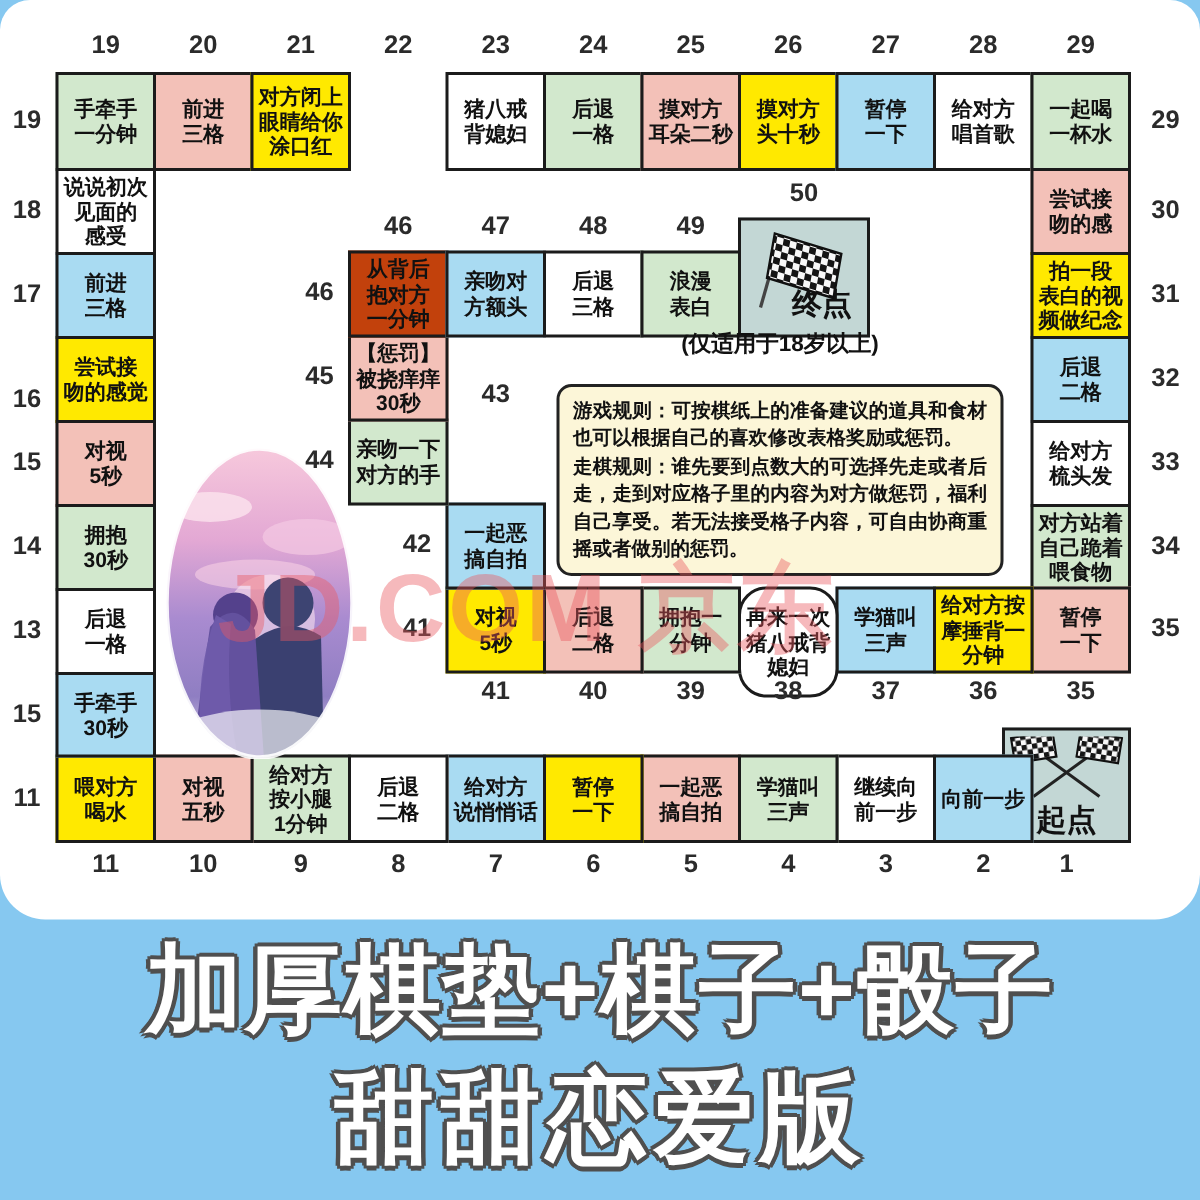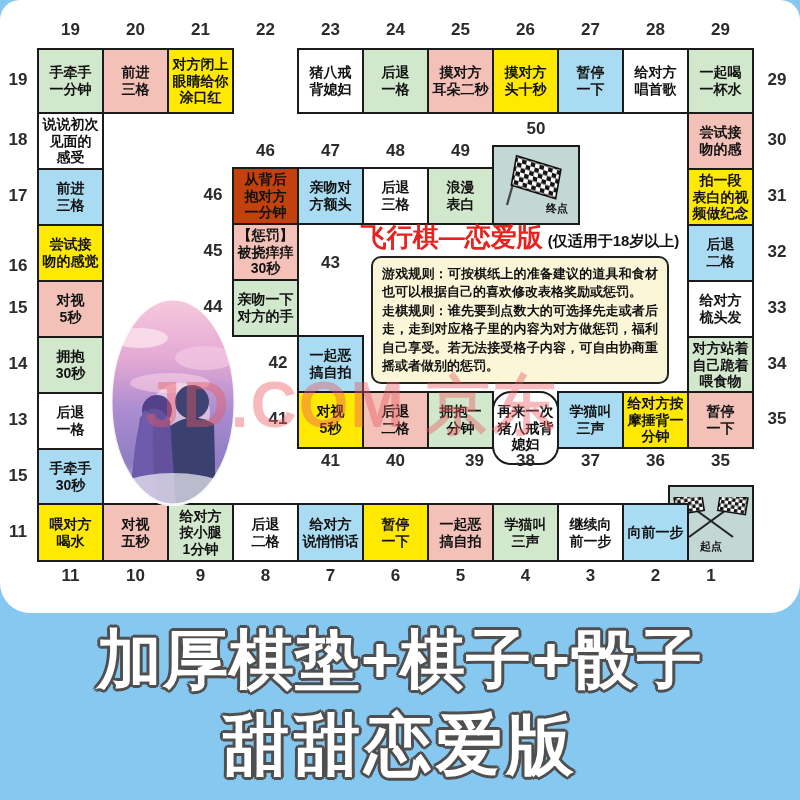--- a/index.html
+++ b/index.html
@@ -3,21 +3,21 @@
 <meta charset="utf-8">
 <style>
   html,body{margin:0;padding:0;width:800px;height:800px;overflow:hidden;
     font-family:"Liberation Sans","DejaVu Sans",sans-serif;background:#86c8f0;position:relative;}
   #panel{position:absolute;left:0;top:0;width:800px;height:613px;background:#ffffff;
     border-radius:20px 20px 30px 30px;}
   #board{position:absolute;left:0;top:0;width:800px;height:613px;}
   .cell{position:absolute;border:2.4px solid #1b1b1b;box-sizing:border-box;display:flex;
     flex-direction:column;align-items:center;justify-content:center;text-align:center;z-index:1;}
   .cell-text{white-space:pre-line;font-size:14px;font-weight:bold;line-height:1.18;color:#111;}
-  .corner-text{font-size:11px;font-weight:bold;color:#111;}
+  .corner-text{font-size:20px;font-weight:bold;color:#111;}
   .finish-text{position:absolute;right:10px;bottom:7px;}
   .num{position:absolute;font-size:17px;font-weight:600;color:#2b2b2b;text-align:center;
     height:20px;line-height:20px;z-index:2;}
   .title-row{position:absolute;left:368px;top:220px;width:304px;display:flex;justify-content:center;
     align-items:baseline;gap:5px;white-space:nowrap;z-index:3;}
   .title-main{color:#e8231d;font-size:26px;font-weight:bold;}
   .title-note{color:#111;font-size:15px;font-weight:bold;}
   .rules-box{position:absolute;left:371px;top:256px;width:298px;height:128px;background:#fcf6d8;
     border:2.5px solid #222;border-radius:10px;padding:7px 9px;box-sizing:border-box;z-index:3;}
   .rules-box p{margin:0;font-size:13px;font-weight:bold;line-height:1.42;color:#111;text-align:justify;}
@@ -240,21 +240,21 @@
       <div class="cell" style="left: 492px; top: 391px; width: 67px; height: 74px; background: rgb(255, 255, 255); border-radius: 19px;">
         <span class="cell-text">再来一次
 猪八戒背
 媳妇</span>
       </div>
       <div class="num num-below" style="left: 492px; top: 451px; width: 67px;">38</div>
       <div class="cell" style="left: 427px; top: 391px; width: 67px; height: 58px; background: rgb(210, 232, 205);">
         <span class="cell-text">拥抱一
 分钟</span>
       </div>
-      <div class="num num-below" style="left: 441px; top: 451px; width: 67px;">39</div>
+      <div class="num num-below" style="left: 427px; top: 451px; width: 67px;">39</div>
       <div class="cell" style="left: 362px; top: 391px; width: 67px; height: 58px; background: rgb(243, 193, 184);">
         <span class="cell-text">后退
 二格</span>
       </div>
       <div class="num num-below" style="left: 362px; top: 451px; width: 67px;">40</div>
       <div class="cell" style="left: 297px; top: 391px; width: 67px; height: 58px; background: rgb(255, 233, 0);">
         <span class="cell-text">对视
 5秒</span>
       </div>
       <div class="num num-left" style="left: 262px; top: 409px; width: 32px;">41</div>
@@ -311,21 +311,20 @@
           <g transform="rotate(10 18 8)">
             <rect x="16" y="3" width="46" height="30" fill="url(#chkA)" stroke="#101010" stroke-width="1.6" transform="skewY(7)"></rect>
           </g>
         </svg>
         <span class="corner-text finish-text">终点</span>
       </div>
       <div class="num num-above" style="left: 492px; top: 119px; width: 88px;">50</div>
     </div>
 
   <div class="title-row">
-    <span class="title-main">飞行棋—恋爱版</span>
     <span class="title-note">(仅适用于18岁以上)</span>
   </div>
 
   <div class="rules-box">
     <p>游戏规则：可按棋纸上的准备建议的道具和食材也可以根据自己的喜欢修改表格奖励或惩罚。</p>
     <p>走棋规则：谁先要到点数大的可选择先走或者后走，走到对应格子里的内容为对方做惩罚，福利自己享受。若无法接受格子内容，可自由协商重摇或者做别的惩罚。</p>
   </div>
 
   <svg id="illustration" width="126" height="208" viewBox="0 0 126 208">
     <defs>

